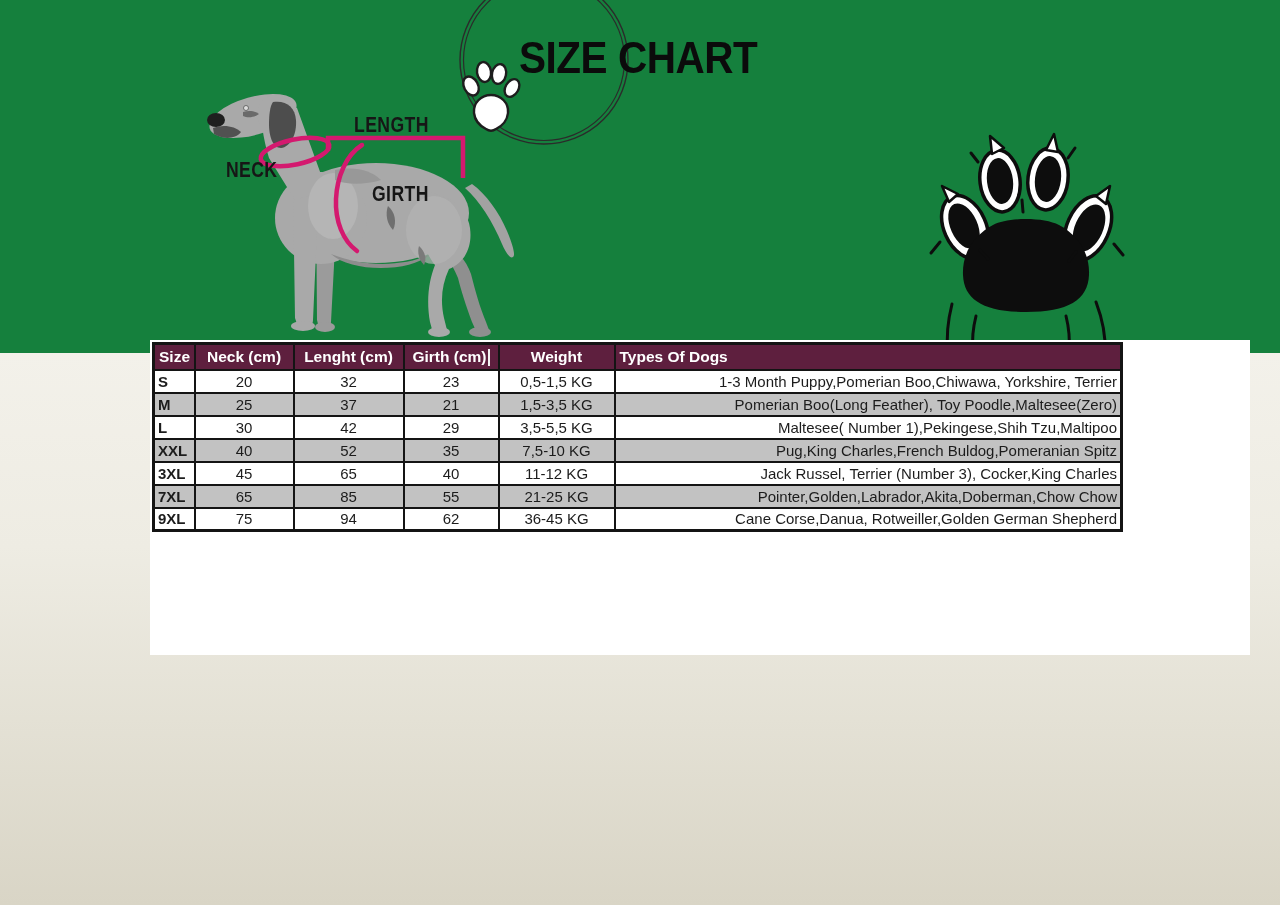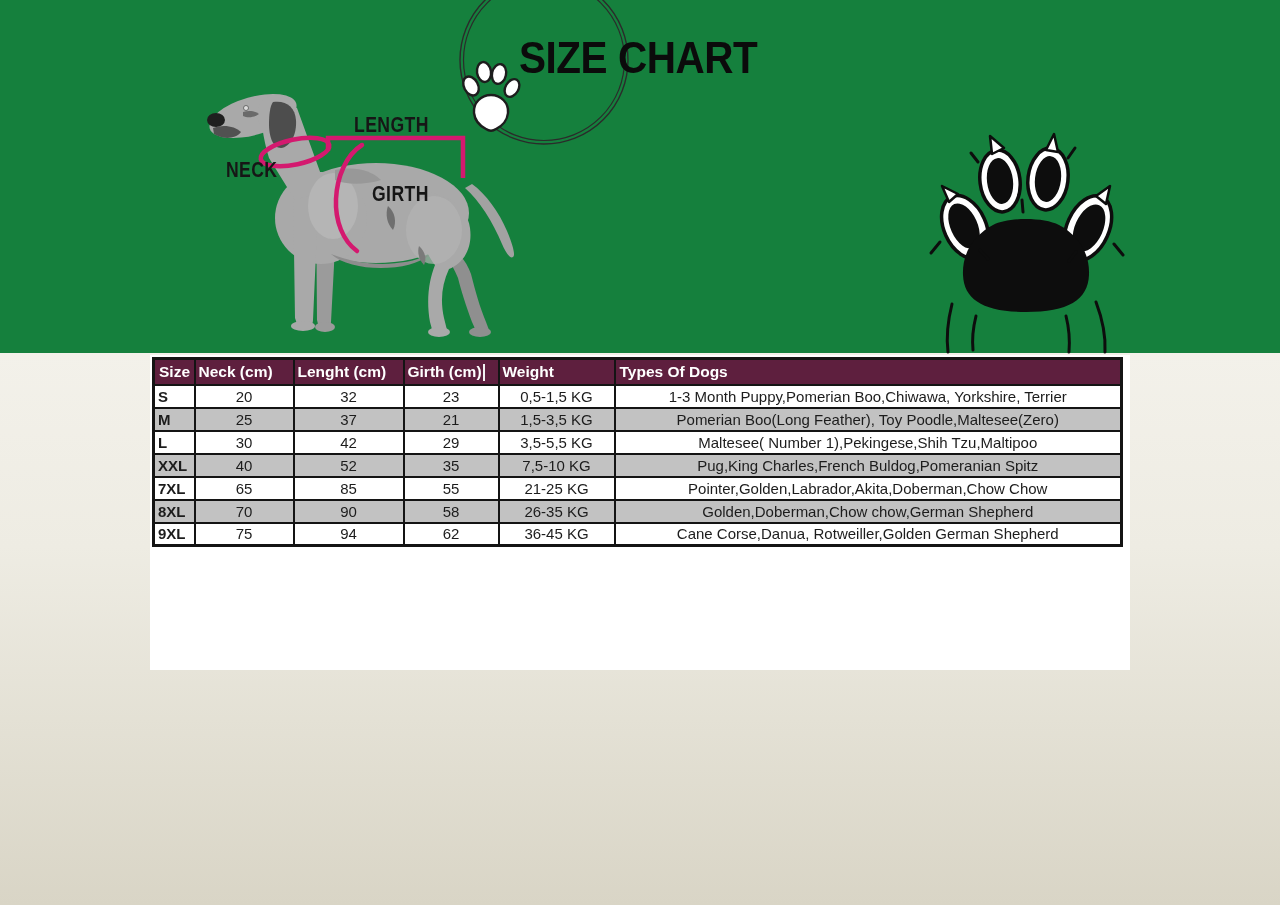--- a/index.html
+++ b/index.html
@@ -24,40 +24,40 @@
     position:absolute; font-weight:800; color:#161616; font-size:22px; line-height:20px;
     transform:scaleX(0.8); transform-origin:left top; white-space:nowrap; letter-spacing:0.5px;
   }
   .lbl-length { left:354px; top:115px; }
   .lbl-neck   { left:226px; top:160px; }
   .lbl-girth  { left:372px; top:184px; }
   
   .paw-svg { position:absolute; left:916px; top:124px; }
   
   .table-backing {
-    position:absolute; left:150px; top:355px; width:980px; height:315px;
+    position:absolute; left:150px; top:340px; width:1100px; height:315px;
     background:#ffffff;
   }
   table.size-chart {
     border-collapse:collapse; table-layout:fixed; width:968px;
     position:absolute; left:2px; top:2px;
     font-size:15px; color:#1c1c1c; background:#fff;
   }
   table.size-chart th, table.size-chart td {
     border:2px solid #141414; overflow:hidden; white-space:nowrap; padding:0 3px;
   }
   table.size-chart { border:3px solid #141414; }
   thead tr { height:26px; }
   tbody tr { height:23px; }
-  thead th { background:#5e1f3e; color:#ffffff; font-weight:700; font-size:15.5px; text-align:left; }
+  thead th { background:#5e1f3e; color:#ffffff; font-weight:700; font-size:15.5px; text-align:center; }
   thead th.h-size, thead th.h-types { text-align:left; padding-left:4px; }
   tbody tr:nth-child(even) td { background:#c2c2c2; }
   td.c-size  { font-weight:700; text-align:left; padding-left:3px; }
   td.c-num   { text-align:center;margin-top:28px; }
-  td.c-types { text-align:center; padding-left:4px; }
+  td.c-types { text-align:right; padding-left:4px; }
   .cursor-bar {
     display:inline-block; width:2px; height:17px; background:#f2f2f2;
     vertical-align:middle; margin-left:1px;
   }
 </style>
 </head>
 <body>
 
 <div id="canvas">
 
@@ -211,36 +211,36 @@
     </tr>
           <tr>
       <td class="c-size">XXL</td>
       <td class="c-num">40</td>
       <td class="c-num">52</td>
       <td class="c-num">35</td>
       <td class="c-num">7,5-10 KG</td>
       <td class="c-types">Pug,King Charles,French Buldog,Pomeranian Spitz</td>
     </tr>
           <tr>
+      <td class="c-size">3XL</td>
+      <td class="c-num">45</td>
+      <td class="c-num">65</td>
+      <td class="c-num">40</td>
+      <td class="c-num">11-12 KG</td>
+      <td class="c-types">Jack Russel, Terrier (Number 3), Cocker,King Charles</td>
+    </tr>
+          <tr>
       <td class="c-size">7XL</td>
       <td class="c-num">65</td>
       <td class="c-num">85</td>
       <td class="c-num">55</td>
       <td class="c-num">21-25 KG</td>
       <td class="c-types">Pointer,Golden,Labrador,Akita,Doberman,Chow Chow</td>
     </tr>
           <tr>
-      <td class="c-size">8XL</td>
-      <td class="c-num">70</td>
-      <td class="c-num">90</td>
-      <td class="c-num">58</td>
-      <td class="c-num">26-35 KG</td>
-      <td class="c-types">Golden,Doberman,Chow chow,German Shepherd</td>
-    </tr>
-          <tr>
       <td class="c-size">9XL</td>
       <td class="c-num">75</td>
       <td class="c-num">94</td>
       <td class="c-num">62</td>
       <td class="c-num">36-45 KG</td>
       <td class="c-types">Cane Corse,Danua, Rotweiller,Golden German Shepherd</td>
     </tr>
         </tbody>
     </table>
   </div>

